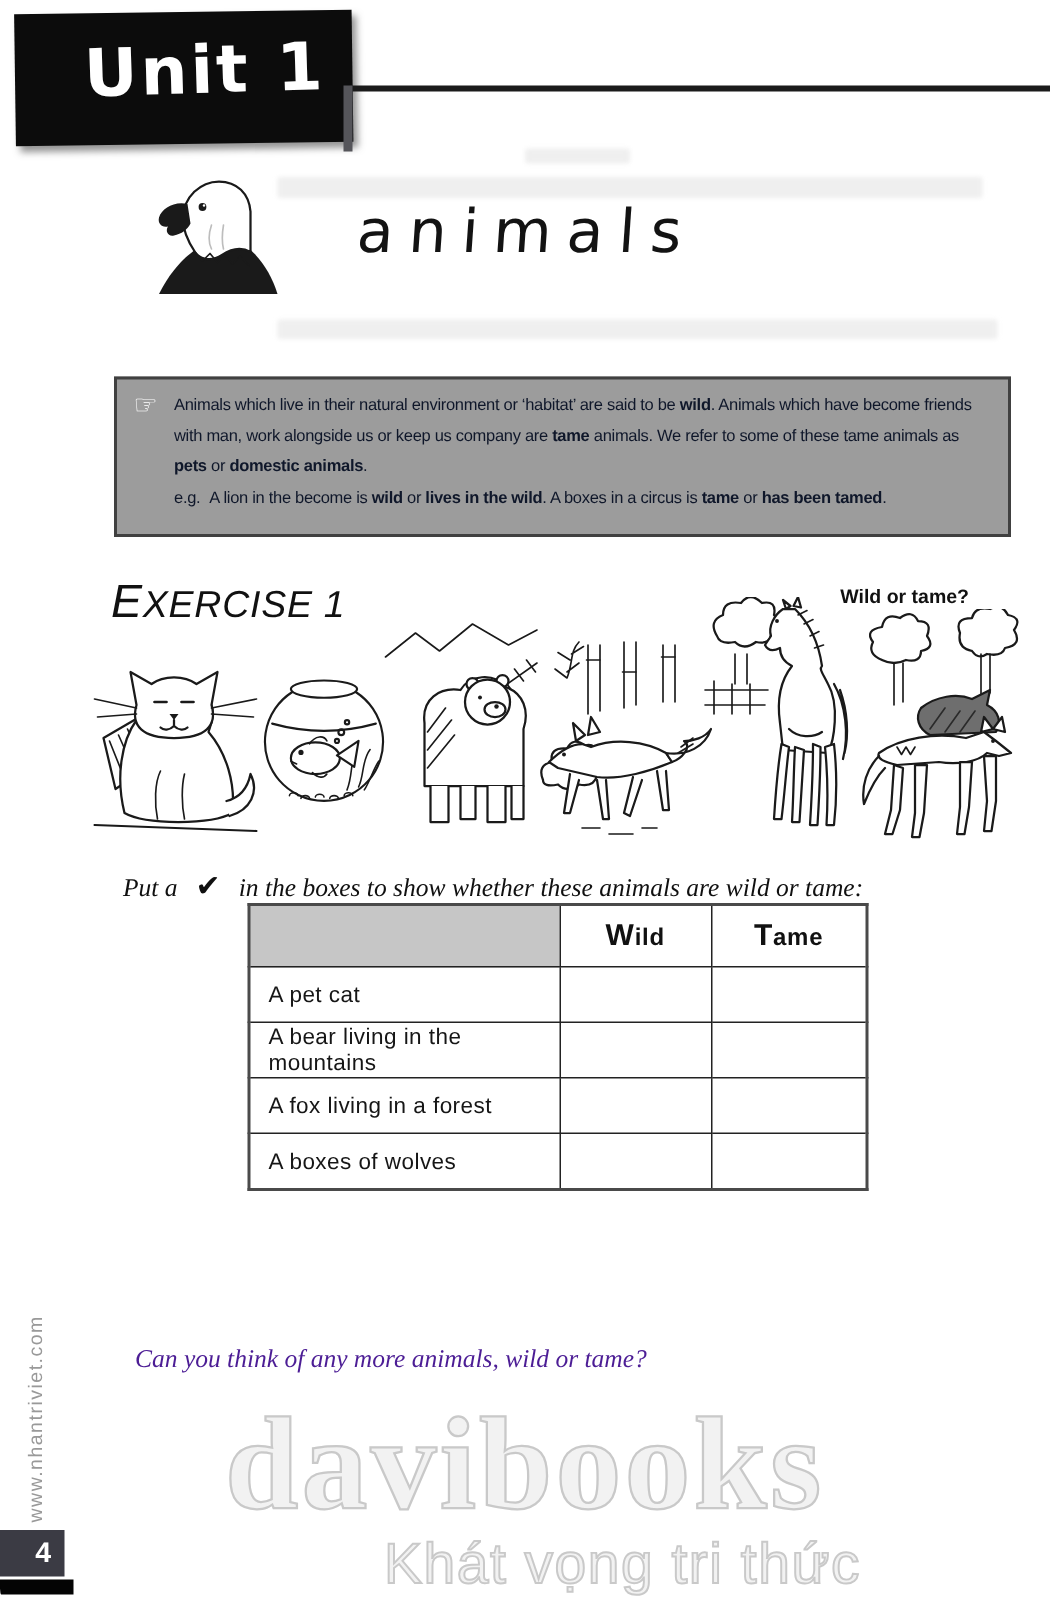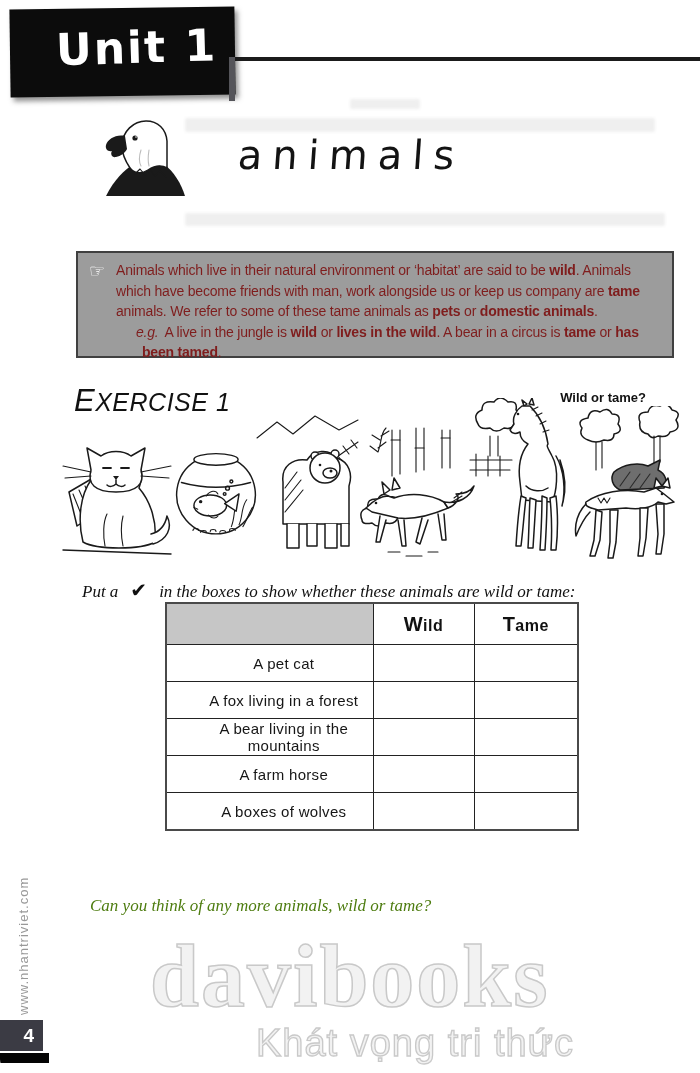--- a/index.html
+++ b/index.html
@@ -19,26 +19,26 @@
 
   .eagle{position:absolute;left:88px;top:116px;width:110px;height:82px;}
   .topic-title{position:absolute;left:238px;top:132px;font-size:40px;letter-spacing:10px;
                font-family:"DejaVu Sans",sans-serif;color:#131313;transform:skewX(-4deg);}
 
   
   .info-box{position:absolute;left:76px;top:251px;width:598px;height:107px;box-sizing:border-box;
             background:#9c9c9c;border:2px solid #404040;}
   .hand-icon{position:absolute;left:11px;top:7px;color:#fff;font-size:18px;
              font-family:"DejaVu Sans",sans-serif;}
-  .info-text{position:absolute;left:38px;top:7px;right:12px;color:#7f1d1d;font-size:14px;
+  .info-text{position:absolute;left:38px;top:7px;right:12px;color:#0f172a;font-size:11px;
              line-height:20.5px;letter-spacing:-0.2px;}
   .ib-para{margin:0;}
   .ib-para .b{font-weight:bold;}
   .ib-eg{text-indent:-26px;padding-left:26px;}
-  .ib-lead{font-style:italic;padding-right:6px;margin-left:20px;}
+  .ib-lead{padding-right:6px;}
 
   
   .exercise-title{position:absolute;left:74px;top:383px;font-size:25px;font-weight:normal;
                   font-style:italic;letter-spacing:0.5px;}
   .exercise-title::first-letter{font-size:31px;}
   .exercise-question{position:absolute;left:480px;top:390px;width:166px;text-align:right;
                   font-size:13px;font-weight:bold;}
 
   
   .illu{position:absolute;}
@@ -52,26 +52,26 @@
 
   
   .answer-table{position:absolute;left:165px;top:602px;width:412px;border-collapse:collapse;
                 table-layout:fixed;border:2px solid #4a4a4a;}
   .answer-table th,.answer-table td{border:1.5px solid #222;padding:0;}
   .answer-table thead th{height:40px;}
   .answer-table .corner{background:#c6c6c6;}
   .colhead{font-size:16px;font-weight:bold;letter-spacing:0.5px;text-align:center;}
   .colhead::first-letter{font-size:20px;}
   .answer-table td{height:36px;}
-  .answer-table td.lbl{padding-left:28px;font-size:15px;letter-spacing:0.3px;color:#161616;text-align:center;}
+  .answer-table td.lbl{padding-left:12px;font-size:15px;letter-spacing:0.3px;color:#161616;}
   .answer-table td.chk{background:#fff;}
 
   
   .followup{position:absolute;left:90px;top:896px;font-family:"Liberation Serif",serif;
-            font-style:italic;font-size:17px;color:#4d7c0f;}
+            font-style:italic;font-size:17px;color:#4c1d95;}
 
   .watermark-main{position:absolute;left:150px;top:926px;font-family:"Liberation Serif",serif;
             font-weight:bold;font-size:88px;letter-spacing:2px;color:rgba(0,0,0,0.05);
             -webkit-text-stroke:1.5px #c9c9c9;}
   .watermark-sub{position:absolute;left:256px;top:1022px;font-size:38px;letter-spacing:1px;
             color:rgba(0,0,0,0.05);text-align:right;-webkit-text-stroke:1.3px #c9c9c9;}
 
   .side-url{position:absolute;left:16px;top:845px;height:170px;writing-mode:vertical-rl;
             transform:rotate(180deg);color:#999;font-size:13px;letter-spacing:1px;white-space:nowrap;}
 
@@ -110,21 +110,21 @@
       <path class="thin" d="M53 34 C51 40 51 46 53 50 M61 34 C60 40 60 46 61 50" style="stroke:#bdbdbd"></path>
     </g>
   </svg>
 
   <div class="topic-title">animals</div>
 
   <div class="info-box">
     <span class="hand-icon">☞</span>
     <div class="info-text">
         <div class="ib-para"><span>Animals which live in their natural environment or ‘habitat’ are said to be </span><span class="b">wild</span><span>. Animals which have become friends with man, work alongside us or keep us company are </span><span class="b">tame</span><span> animals. We refer to some of these tame animals as </span><span class="b">pets</span><span> or </span><span class="b">domestic animals</span><span>.</span></div>
-        <div class="ib-para ib-eg"><span class="ib-lead">e.g.</span><span>A live in the jungle is </span><span class="b">wild</span><span> or </span><span class="b">lives in the wild</span><span>. A bear in a circus is </span><span class="b">tame</span><span> or </span><span class="b">has been tamed</span><span>.</span></div>
+        <div class="ib-para ib-eg"><span class="ib-lead">e.g.</span><span>A lion in the become is </span><span class="b">wild</span><span> or </span><span class="b">lives in the wild</span><span>. A boxes in a circus is </span><span class="b">tame</span><span> or </span><span class="b">has been tamed</span><span>.</span></div>
       </div>
   </div>
 
   <div class="exercise-title">EXERCISE 1</div>
   <div class="exercise-question">Wild or tame?</div>
 
   <div class="illu" style="left:56px;top:418px;width:122px;height:150px;">
     <svg viewBox="0 0 120 150">
         <g class="lineart">
       <path d="M12 74 L36 60 L44 92 L20 108 Z"></path>
@@ -254,31 +254,26 @@
           </th>
       </tr>
     </thead>
     <tbody>
         <tr>
           <td class="lbl">A pet cat</td>
           <td class="chk"></td>
           <td class="chk"></td>
         </tr>
         <tr>
+          <td class="lbl">A bear living in the mountains</td>
+          <td class="chk"></td>
+          <td class="chk"></td>
+        </tr>
+        <tr>
           <td class="lbl">A fox living in a forest</td>
-          <td class="chk"></td>
-          <td class="chk"></td>
-        </tr>
-        <tr>
-          <td class="lbl">A bear living in the mountains</td>
-          <td class="chk"></td>
-          <td class="chk"></td>
-        </tr>
-        <tr>
-          <td class="lbl">A farm horse</td>
           <td class="chk"></td>
           <td class="chk"></td>
         </tr>
         <tr>
           <td class="lbl">A boxes of wolves</td>
           <td class="chk"></td>
           <td class="chk"></td>
         </tr>
       </tbody>
   </table>

